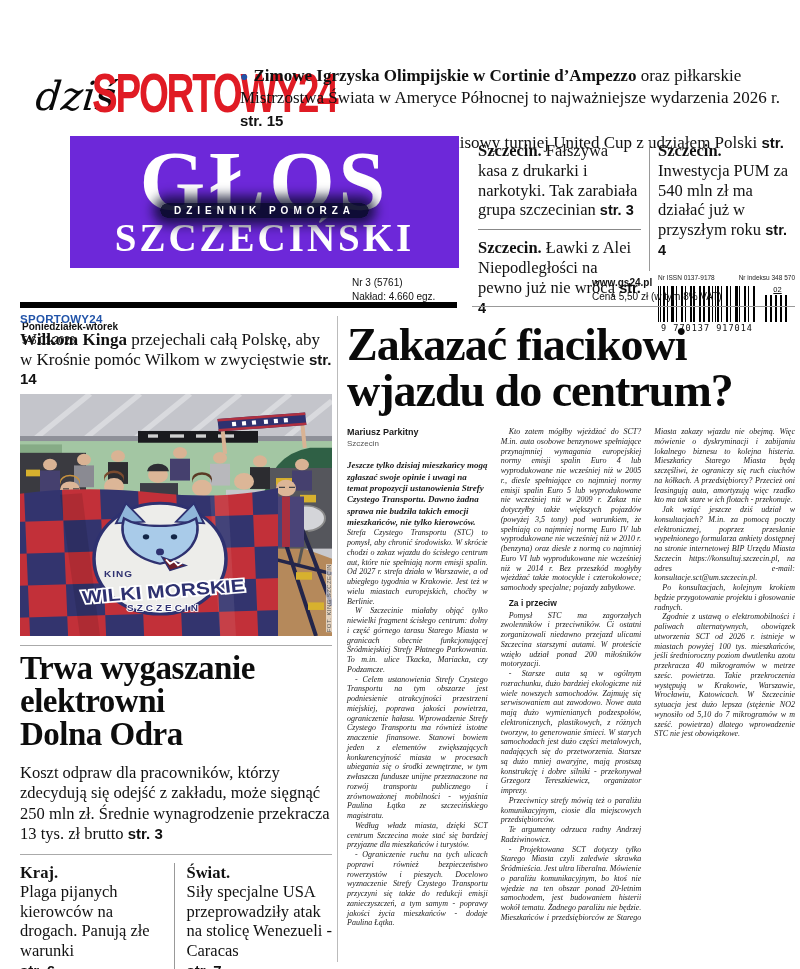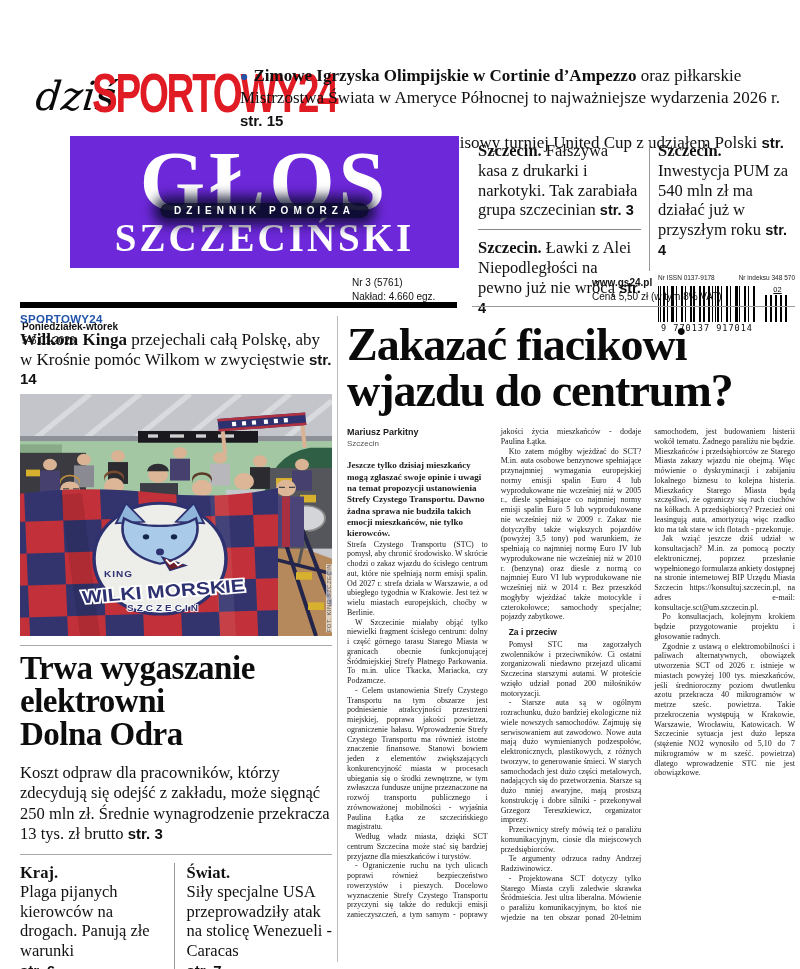--- a/index.html
+++ b/index.html
@@ -78,21 +78,21 @@
   .vline-main { position:absolute; left:337px; top:316px; width:1px; height:646px; background:#bbb; }
   .main { position:absolute; left:347px; top:316px; width:448px; }
   .kicker { font:12px/1.2 "Liberation Sans",sans-serif; color:#222; letter-spacing:-0.2px; white-space:nowrap; }
   .kicker .tag { color:#2153a8; font-weight:bold; font-size:12.5px; margin-right:4px; }
   .main-head { font-weight:bold; font-size:46px; line-height:0.99; letter-spacing:-1px; color:#0a0a0a; margin-top:6px; }
   .body-cols { margin-top:14px; height:505px; column-count:3; column-gap:13px; column-fill:auto;
       font:8px/1.22 "Liberation Serif",serif; text-align:justify; color:#1a1a1a; }
   .byline { font:bold 9px/1.3 "Liberation Sans",sans-serif; }
   .byline-city { font:8px/1.2 "Liberation Sans",sans-serif; color:#555; margin-bottom:12px; }
   .lead { font-weight:bold; font-size:9px; line-height:1.26; margin:0 0 9px 0; text-align:left; }
-  .body-cols p { margin:0; text-indent:8px; }
+  .body-cols p { margin:0; text-indent:8px;font-style:italic; }
   .body-cols p.nodent { text-indent:0; }
   .subhead { font:bold 8.5px/1.4 "Liberation Sans",sans-serif; margin:5px 0 1px 0; text-indent:8px; }
 </style>
 </head>
 <body>
 
 <div class="page">
 
   <div class="dzis">dziś</div>
   <div class="sportowy-logo">SPORTOWY24</div>

